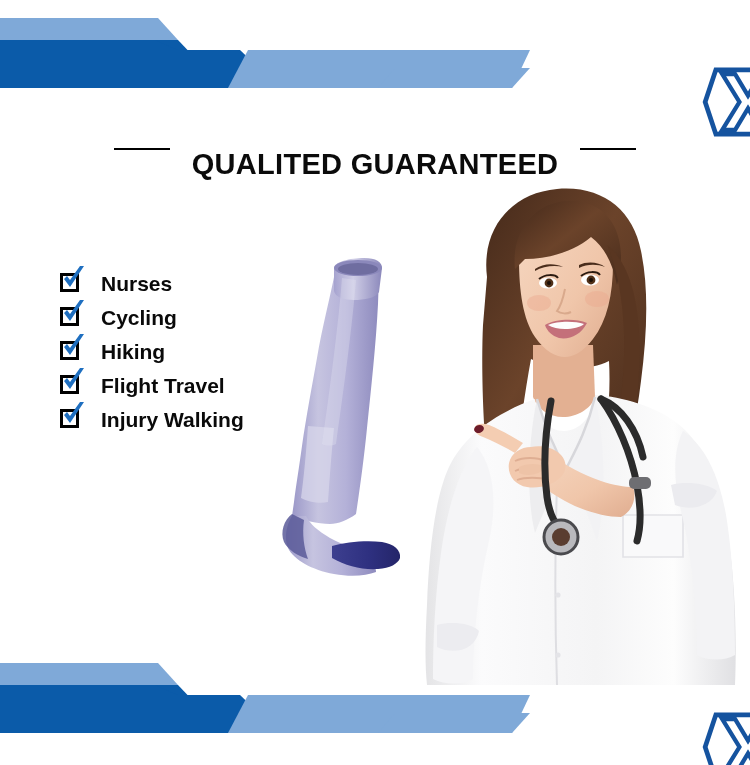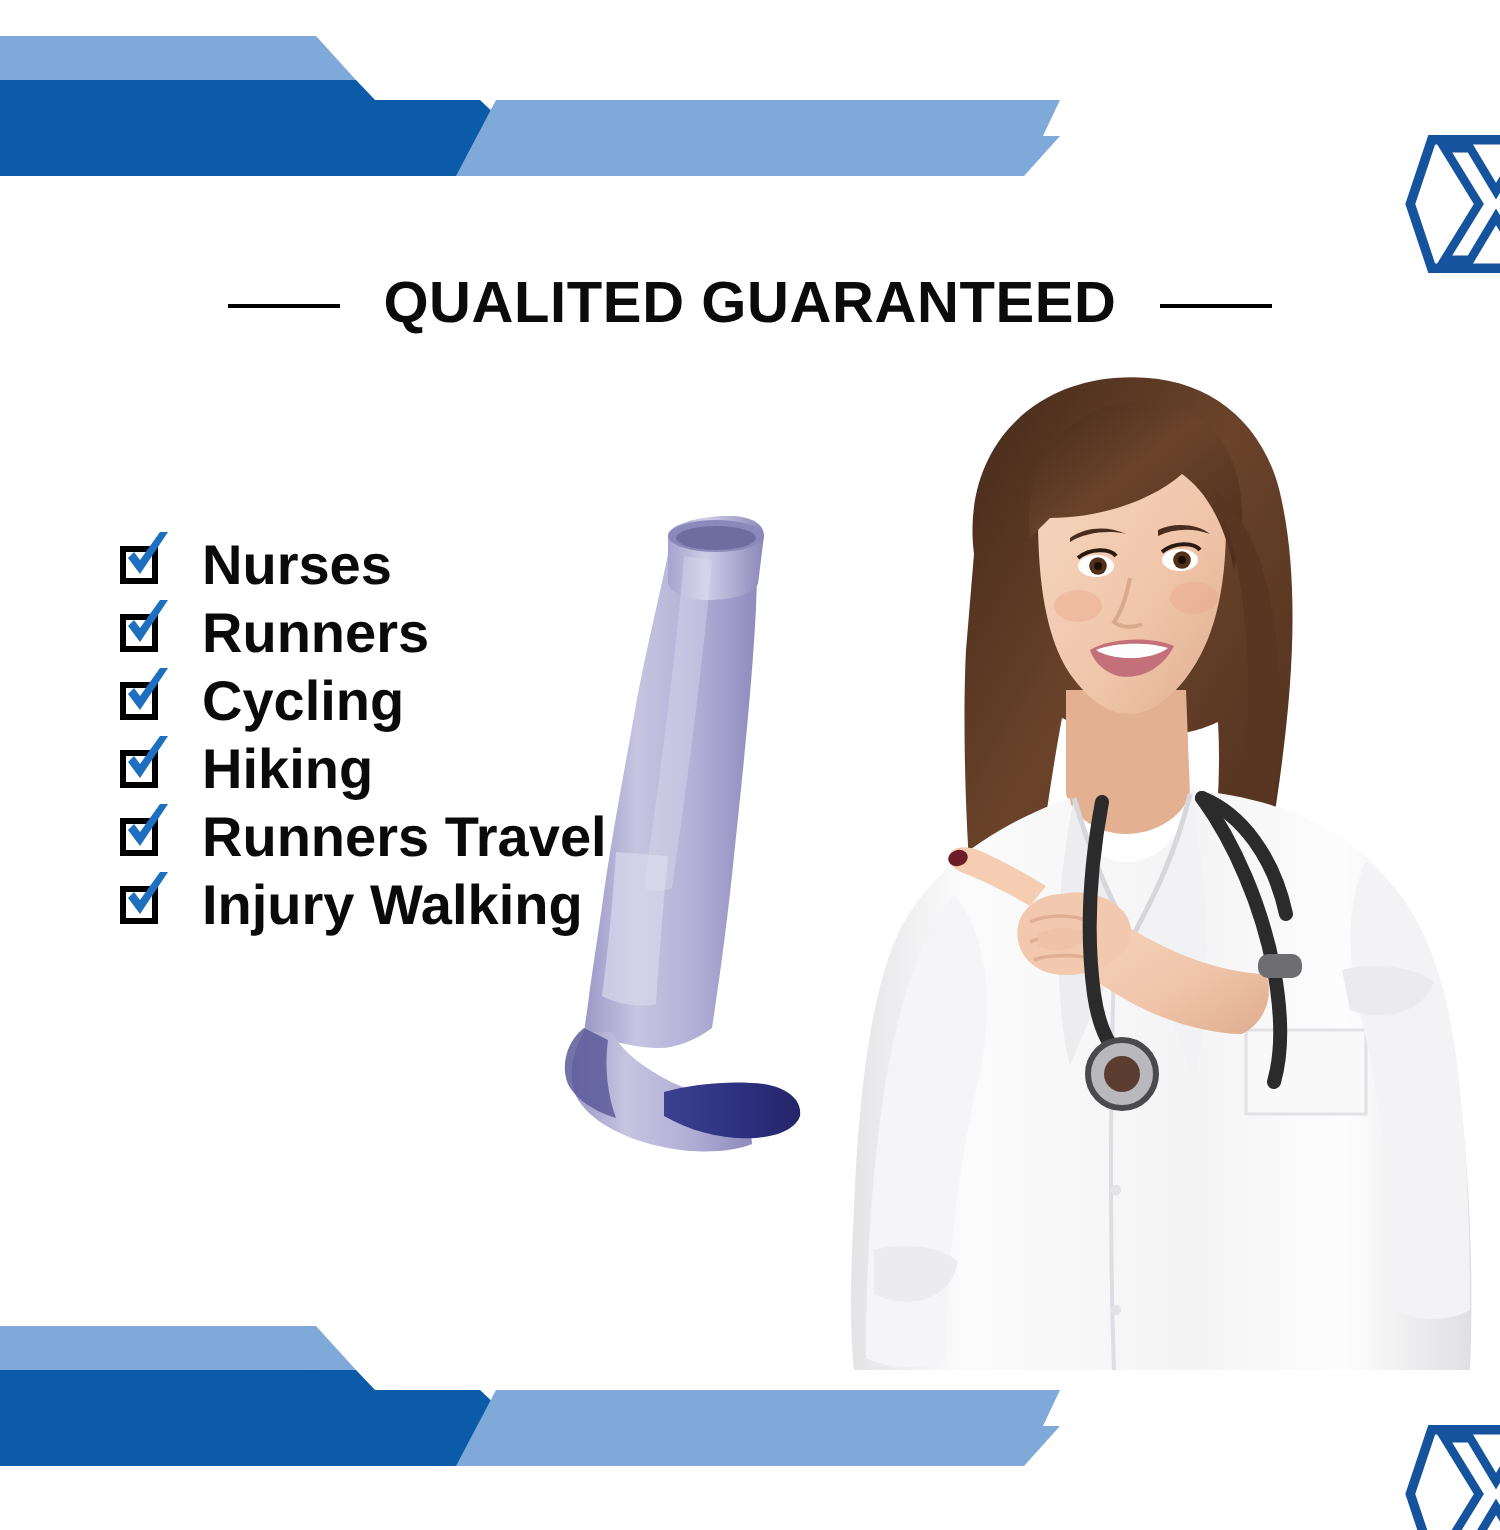--- a/index.html
+++ b/index.html
@@ -45,25 +45,25 @@
   }
   .logo-mark {
     width: 42px;
     height: 42px;
     display: block;
   }
 
   
   .title-row {
     position: absolute;
-    top: 136px;
+    top: 148px;
     left: 0;
     width: 750px;
     display: flex;
-    align-items: center;
+    align-items: flex-start;
     justify-content: center;
     gap: 22px;
   }
   .title-rule {
     width: 56px;
     height: 2px;
     background: #000000;
   }
   .title-text {
     font-size: 29px;
@@ -105,21 +105,21 @@
   .checkbox svg {
     position: absolute;
     left: 1px;
     top: -5px;
     width: 26px;
     height: 28px;
     overflow: visible;
   }
   .feature-label {
     margin-left: 14px;
-    font-size: 28px;
+    font-size: 21px;
     font-weight: bold;
     color: #0a0a0a;
     white-space: nowrap;
     line-height: 1;
   }
 
   
   .sock {
     position: absolute;
     left: 272px;
@@ -173,29 +173,20 @@
     <div class="feature-item">
       <div class="checkbox">
         <div class="box"></div>
         <svg viewBox="0 0 26 28" xmlns="http://www.w3.org/2000/svg">
           <path d="M3,13 L9,21 L23,0 L19,0 L9,14 L6,10 Z" fill="#1f6fc0"></path>
         </svg>
       </div>
       <span class="feature-label">Nurses</span>
     </div>
 
-    <div class="feature-item">
-      <div class="checkbox">
-        <div class="box"></div>
-        <svg viewBox="0 0 26 28" xmlns="http://www.w3.org/2000/svg">
-          <path d="M3,13 L9,21 L23,0 L19,0 L9,14 L6,10 Z" fill="#1f6fc0"></path>
-        </svg>
-      </div>
-      <span class="feature-label">Runners</span>
-    </div>
 
 
 
     <div class="feature-item">
       <div class="checkbox">
         <div class="box"></div>
         <svg viewBox="0 0 26 28" xmlns="http://www.w3.org/2000/svg">
           <path d="M3,13 L9,21 L23,0 L19,0 L9,14 L6,10 Z" fill="#1f6fc0"></path>
         </svg>
       </div>
@@ -214,21 +205,21 @@
       <span class="feature-label">Hiking</span>
     </div>
 
     <div class="feature-item">
       <div class="checkbox">
         <div class="box"></div>
         <svg viewBox="0 0 26 28" xmlns="http://www.w3.org/2000/svg">
           <path d="M3,13 L9,21 L23,0 L19,0 L9,14 L6,10 Z" fill="#1f6fc0"></path>
         </svg>
       </div>
-      <span class="feature-label">Runners Travel</span>
+      <span class="feature-label">Flight Travel</span>
     </div>
 
     <div class="feature-item">
       <div class="checkbox">
         <div class="box"></div>
         <svg viewBox="0 0 26 28" xmlns="http://www.w3.org/2000/svg">
           <path d="M3,13 L9,21 L23,0 L19,0 L9,14 L6,10 Z" fill="#1f6fc0"></path>
         </svg>
       </div>
       <span class="feature-label">Injury Walking</span>

